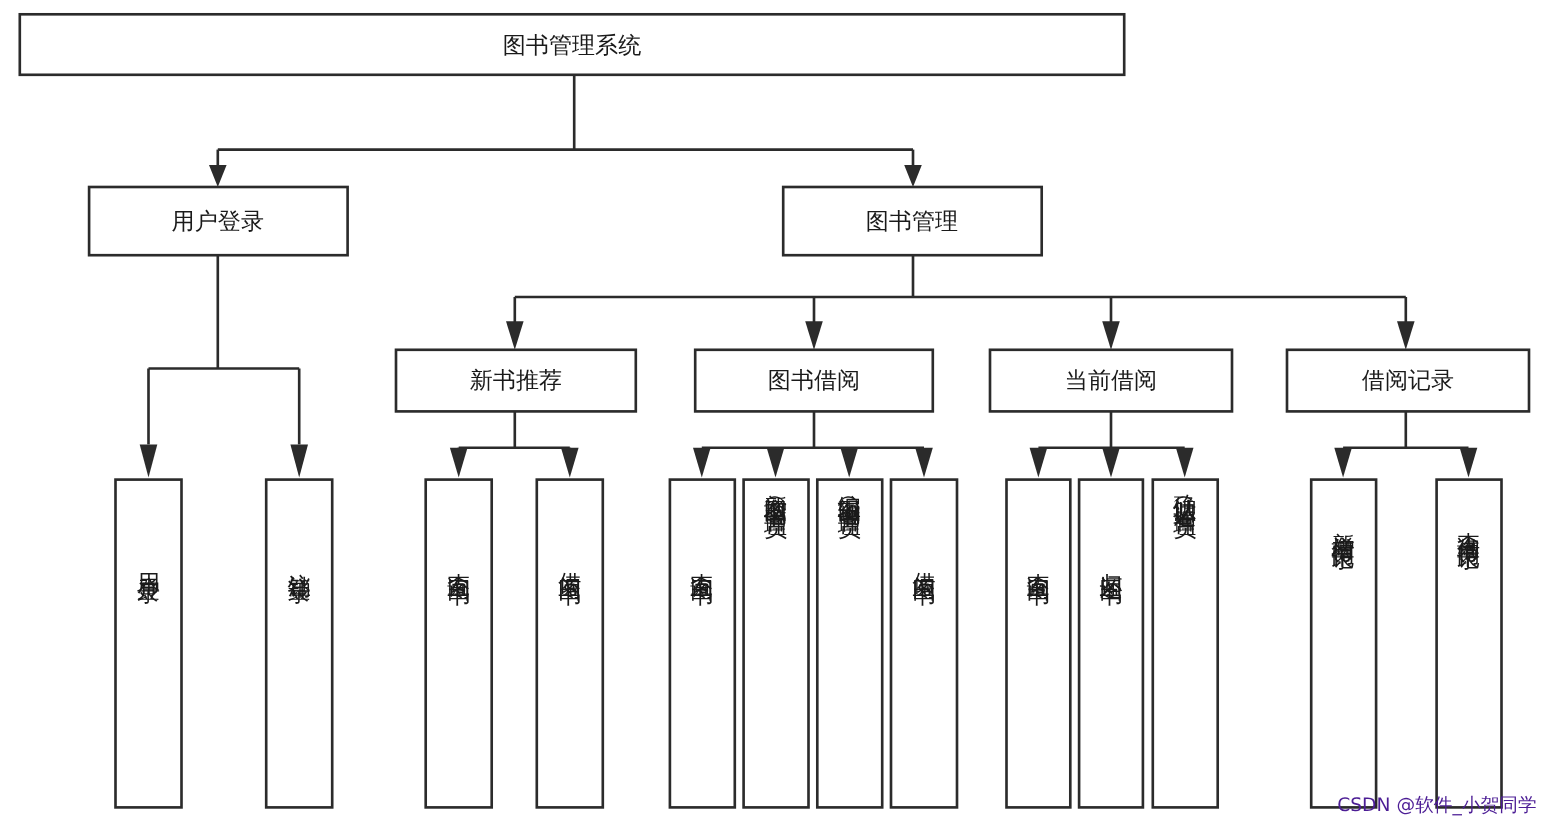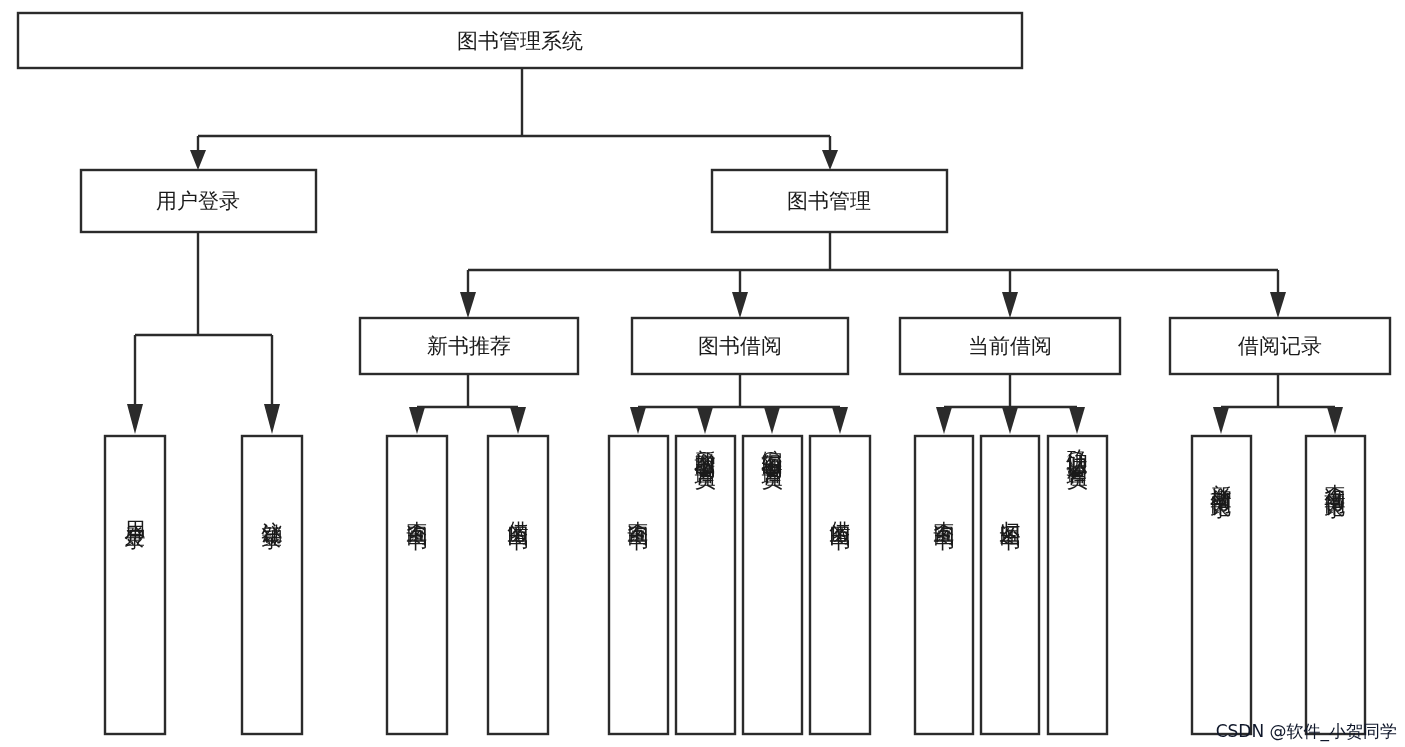--- a/index.html
+++ b/index.html
@@ -54,21 +54,21 @@
     text-anchor: middle;
     writing-mode: vertical-rl;
     letter-spacing: 3px;
   }
   .watermark {
     position: absolute;
     right: 8px;
     bottom: 4px;
     font-family: "DejaVu Sans", "Liberation Sans", sans-serif;
     font-size: 17px;
-    color: #0f172a;
+    color: #4c1d95;
     white-space: nowrap;
     pointer-events: none;
   }
 </style>
 </head>
 <body>
 
 <div id="diagram-root">
 
   <svg class="diagram" viewBox="0 0 1405 747" xmlns="http://www.w3.org/2000/svg">

